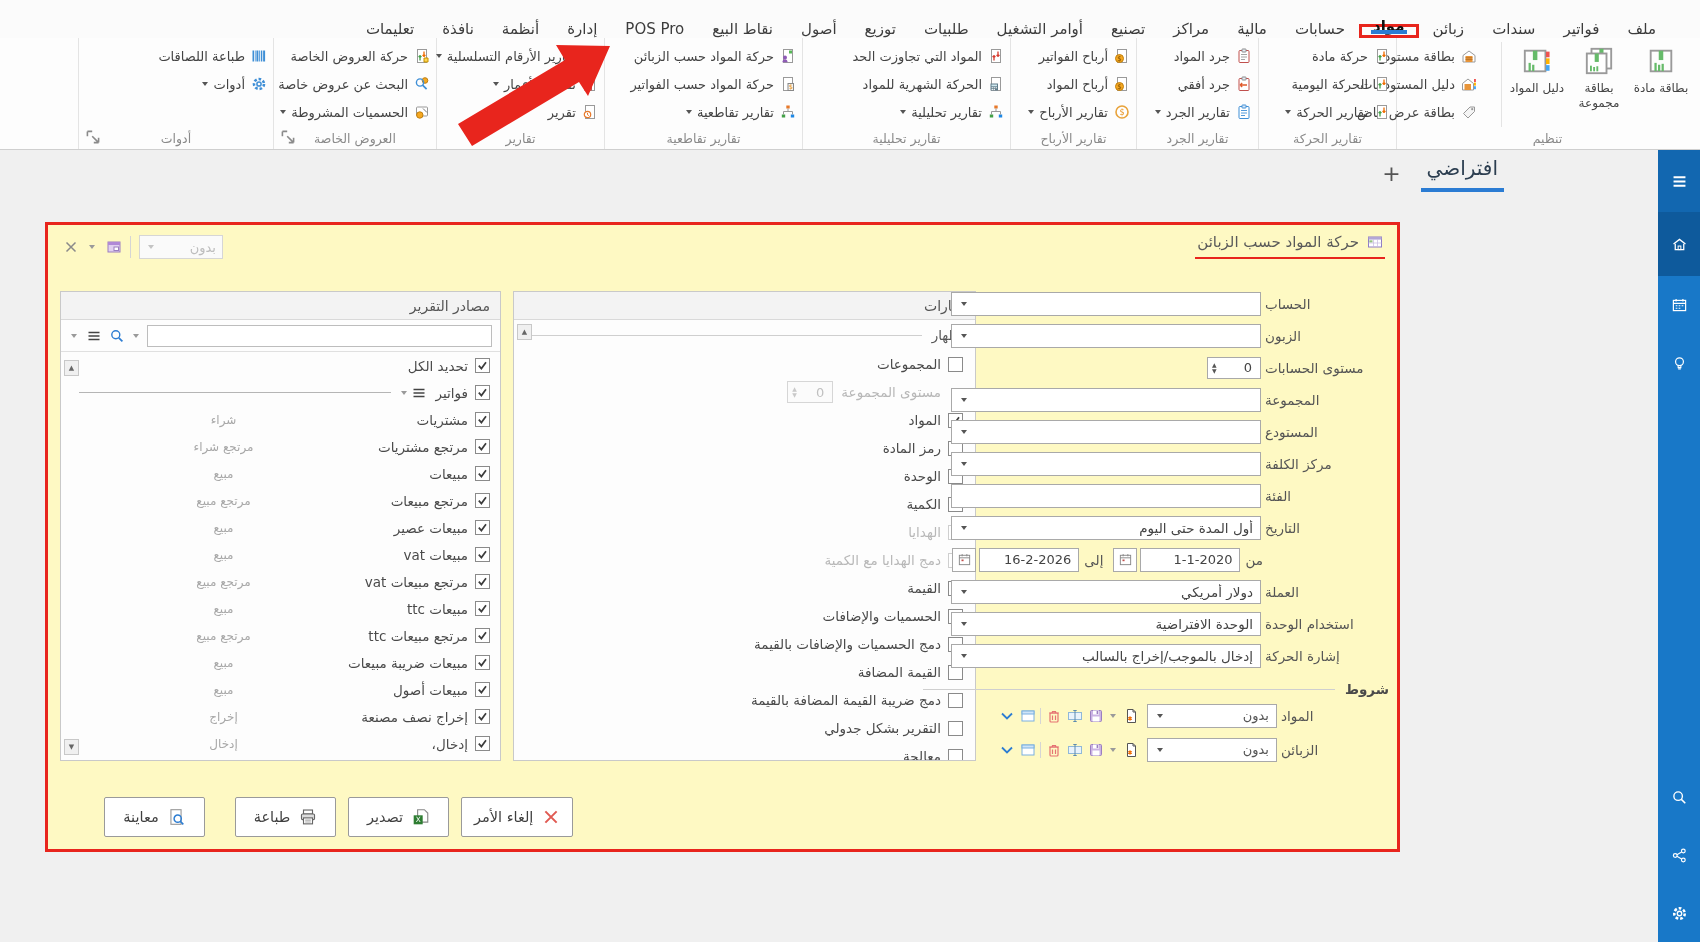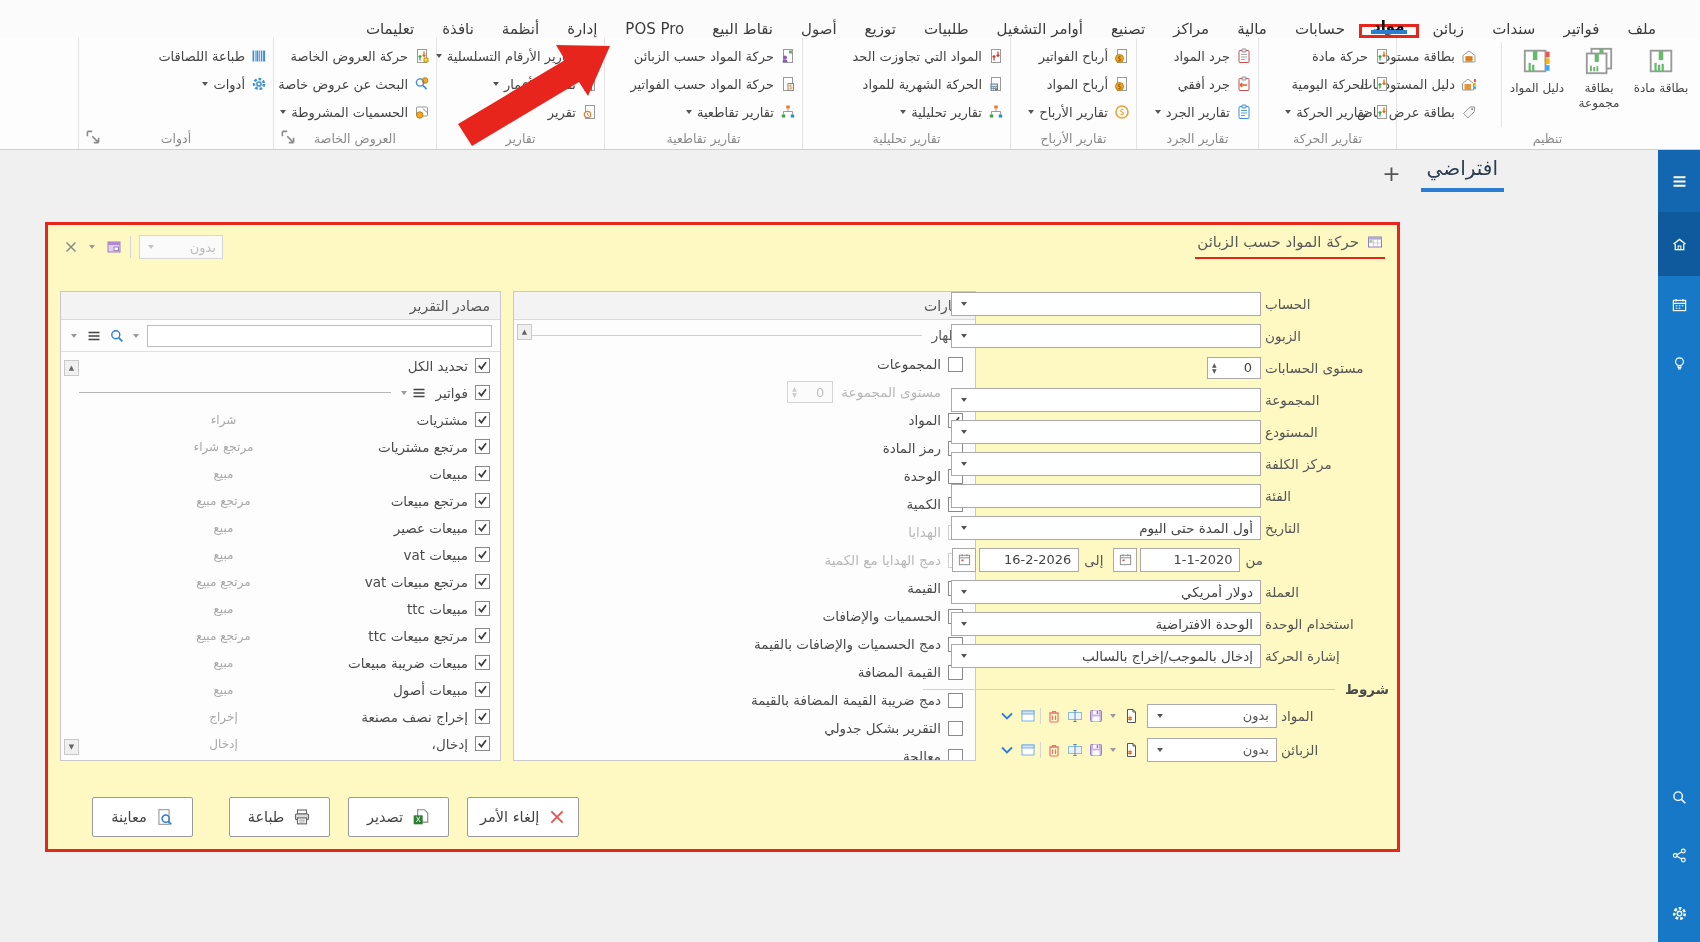--- a/index.html
+++ b/index.html
@@ -102,21 +102,21 @@
 
   .cond-head{position:absolute;top:456px;right:8px;width:470px;display:flex;align-items:center;font-size:13.5px;color:#4a4a4a;font-weight:bold;}
   .cond-rows{position:absolute;top:478px;right:8px;width:470px;}
   .crow{display:flex;align-items:center;height:25px;margin-bottom:9px;}
   .crow .clabel{width:112px;text-align:left;font-size:13.5px;color:#555;padding-left:4px;}
   .cselect{width:130px;height:24px;border:1px solid #a9a9a9;background:#fff;display:flex;align-items:center;padding:0 7px;font-size:13px;color:#555;}
   .cselect .val{flex:1;text-align:right;}
   .cicons{display:flex;align-items:center;gap:4px;margin-right:8px;}
   .cicons .tb-sep{height:16px;}
 
-  .btnrow{position:absolute;bottom:12px;left:0;display:flex;flex-direction:row-reverse;gap:18px;padding-left:44px;}
+  .btnrow{position:absolute;bottom:12px;left:12px;display:flex;flex-direction:row-reverse;gap:12px;padding-left:44px;}
   .dbtn{min-width:101px;height:40px;background:#fff;border:1px solid #9a9a9a;border-radius:2px;display:flex;align-items:center;justify-content:center;gap:8px;font-size:14.5px;color:#3f3f3f;padding:0 12px;}
   .dbtn .ic{width:19px;height:19px;}
   .dbtn .ic svg{width:18px;height:18px;}
   .dbtn.preview{margin-right:18px;}
 </style>
 </head>
 <body>
 
 <div class="menubar">
     <div class="menu-item">

